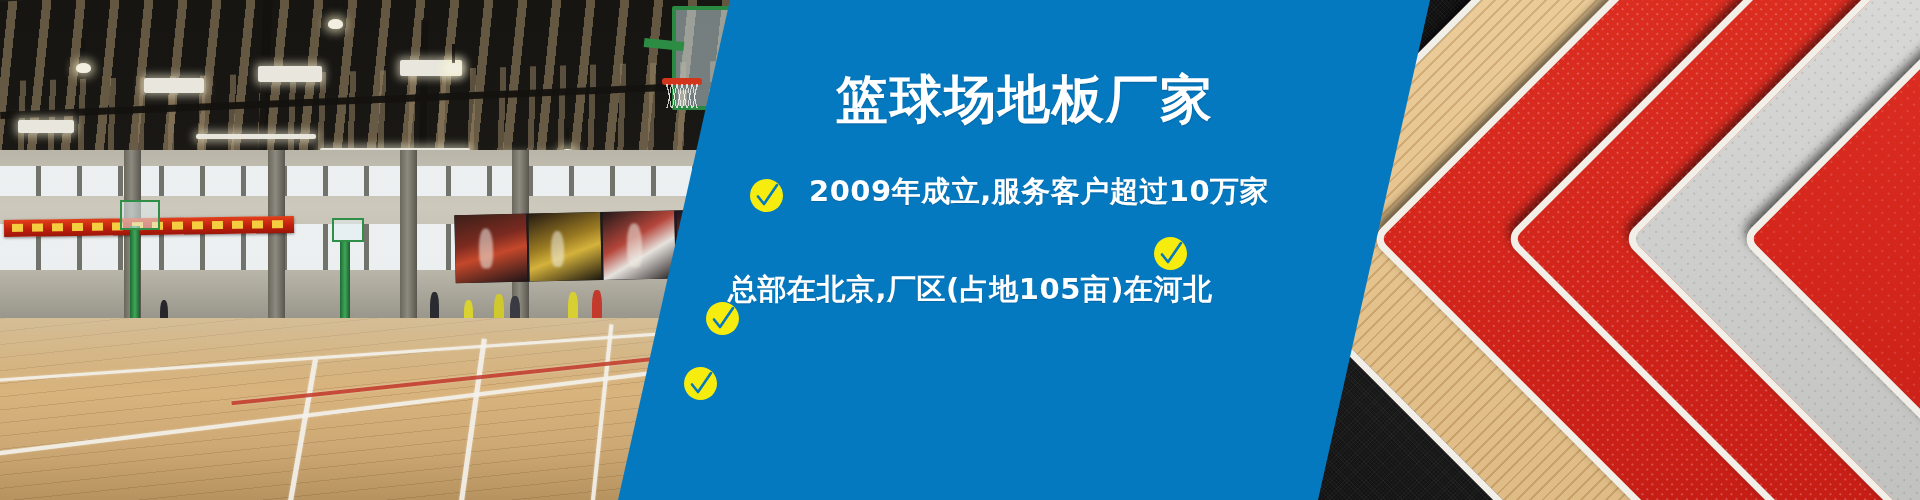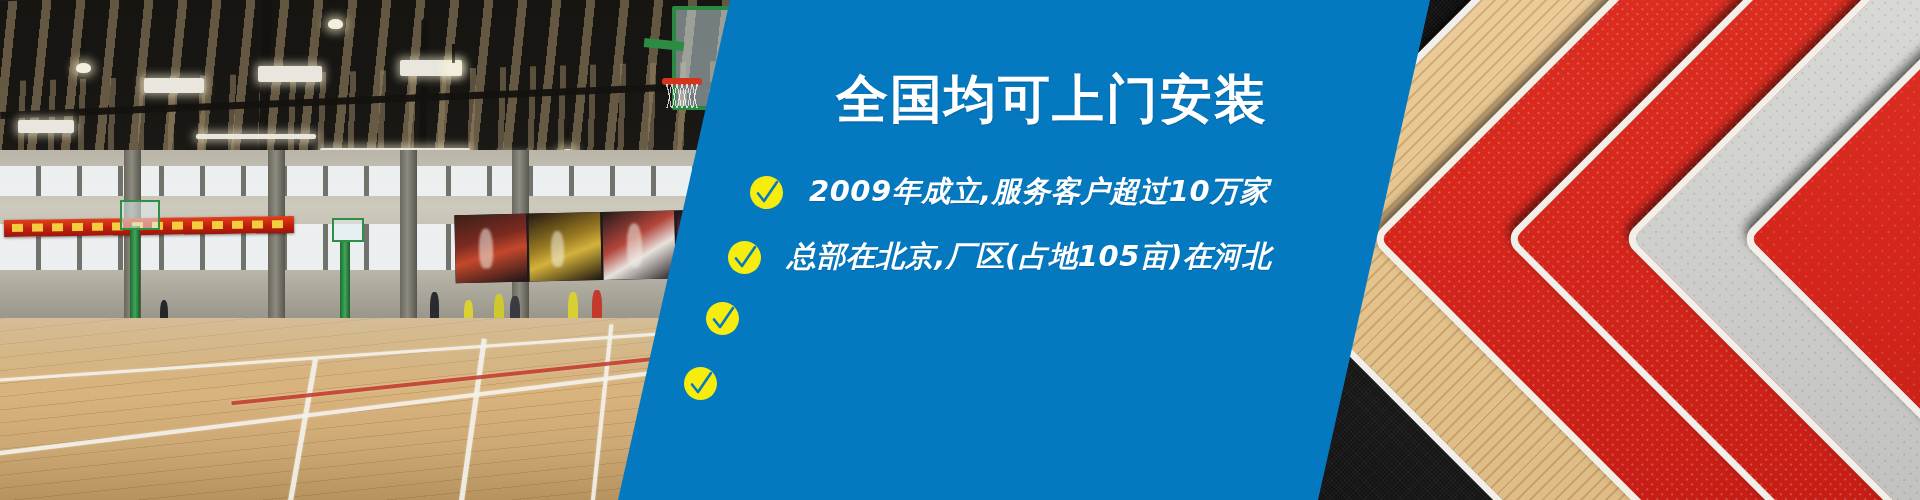--- a/index.html
+++ b/index.html
@@ -202,23 +202,22 @@
   }
 
   .bullets{
     position:absolute;
     left:0; top:172px;
     width:1920px;
   }
   .bullet{
     position:absolute;
     display:flex;
-    align-items:center;
+    align-items:flex-end;
     white-space:nowrap;
-    font-style:italic;
   }
   .bullet .chk{
     position:relative;
     width:33px; height:33px;
     flex:0 0 33px;
     border-radius:50%;
     background:#f6ec0d;
     margin-right:26px;
   }
   .bullet .chk svg{
@@ -227,21 +226,21 @@
   }
   .bullet .txt{
     font-size:29px;
     font-weight:bold;
     color:#ffffff;
     letter-spacing:.5px;
     text-shadow:0 1px 1px rgba(0,40,70,.22);
   }
 
   .b0{left:750px; top:0;}
-  .b1{left:728px; top:65px;}
+  .b1{left:728px; top:65px;flex-direction:column;}
   .b2{left:706px; top:130px;}
   .b3{left:684px; top:195px;}
 
   
   .samples{
     position:absolute; left:1300px; top:0; width:620px; height:500px;
     overflow:hidden;
     background:#0d0d0d;
     z-index:3;
   }
@@ -402,21 +401,21 @@
     <div class="sheet s-red1"></div>
     <div class="sheet s-green"></div>
     <div class="sheet s-gray"></div>
     <div class="sheet s-red2"></div>
   </div>
 
   <div class="bluepanel"></div>
 
   <div class="content">
 
-    <div class="title">全国均可上门安装</div>
+    <div class="title">篮球场地板厂家</div>
 
     <div class="bullets">
 
       <div class="bullet b0">
         <span class="chk">
           <svg viewBox="0 0 24 25" xmlns="http://www.w3.org/2000/svg">
             <path d="M3 13.5 L9 21 L22 2" fill="none" stroke="#0579c0" stroke-width="2.6" stroke-linecap="round" stroke-linejoin="round"></path>
           </svg>
         </span>
         <span class="txt">2009年成立,服务客户超过10万家</span>

